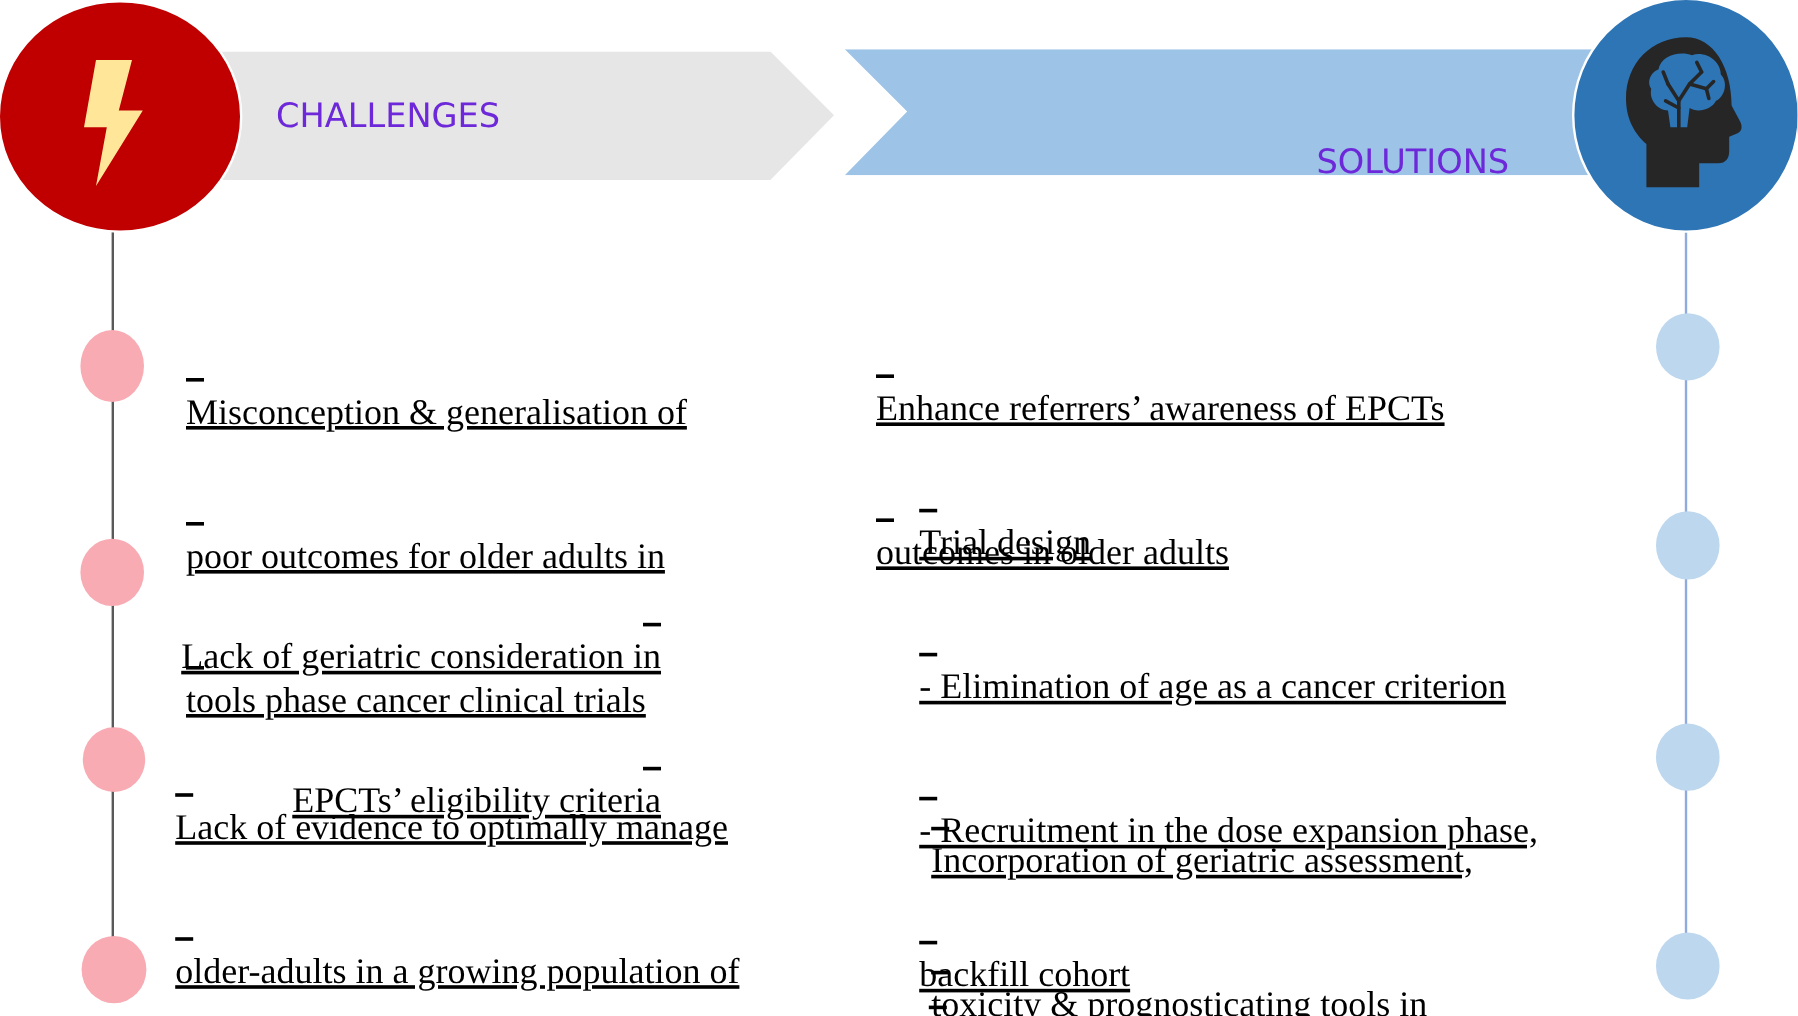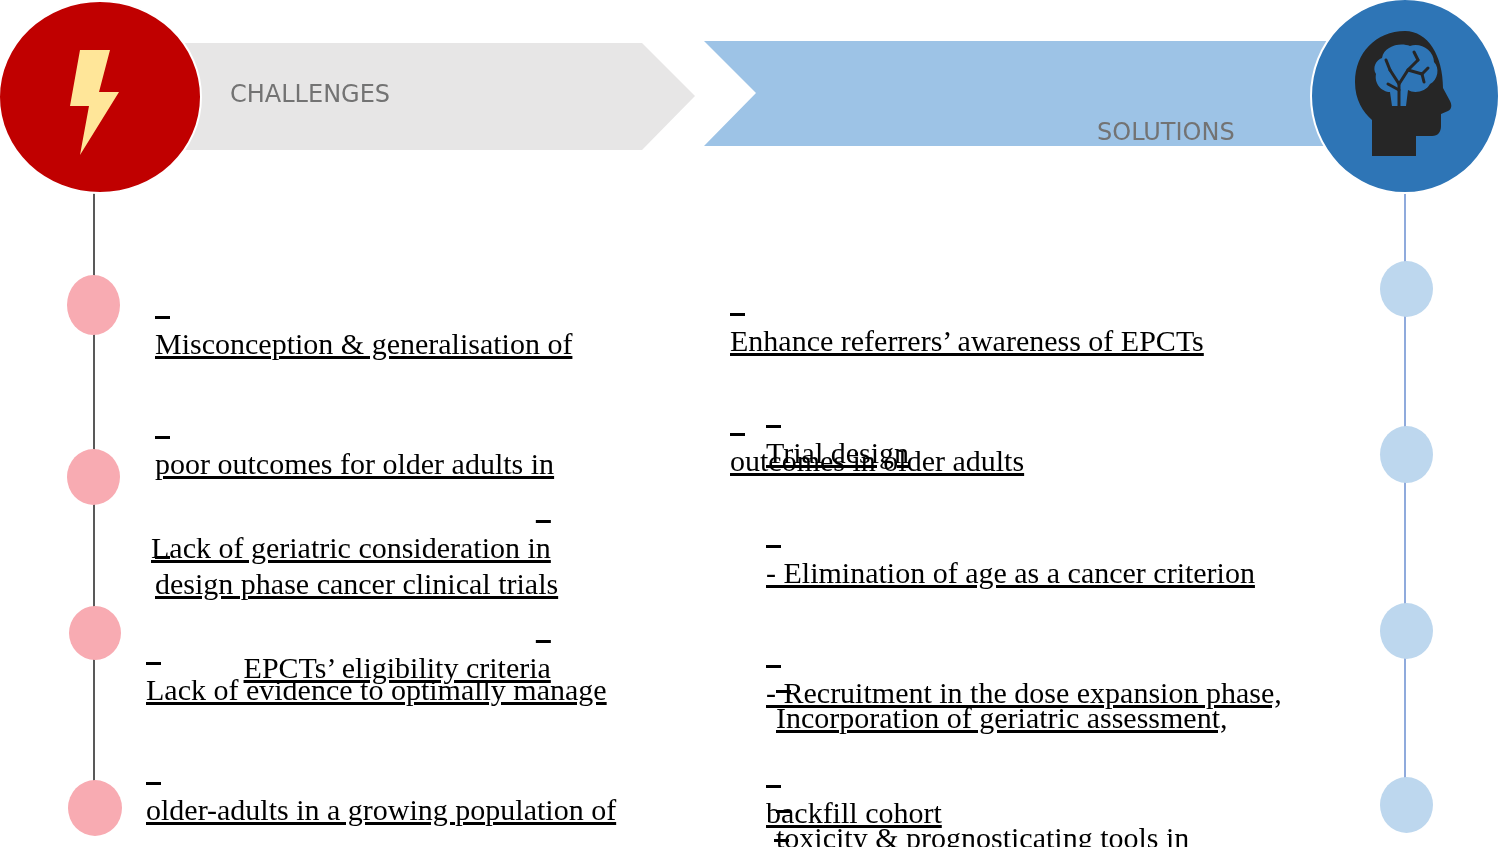--- a/index.html
+++ b/index.html
@@ -1,20 +1,20 @@
 <!DOCTYPE html>
 <html><head>
 <meta charset="utf-8">
 <style>
   html, body { margin:0; padding:0; background:#ffffff; }
   body { width:1498px; height:847px; position:relative; overflow:hidden; font-family:"Liberation Serif", serif; color:#000; }
   .abs { position:absolute; }
   .banner-left { left:160px; top:43px; width:535px; height:107px; }
   .banner-right { left:704px; top:41px; width:640px; height:105px; }
-  .banner-label { font-family:"DejaVu Sans", sans-serif; font-size:24px; color:#737373; position:absolute; letter-spacing:0px; }
+  .banner-label { font-family:"DejaVu Sans", sans-serif; font-size:28px; color:#6d28d9; position:absolute; letter-spacing:0px; }
   .circle-big { position:absolute; border-radius:50%; border:2px solid #ffffff; box-sizing:border-box; }
   .vline { position:absolute; width:2px; }
   .dot { position:absolute; border-radius:50%; }
   .item-text { position:absolute; font-size:30px; line-height:40px; white-space:pre;text-decoration:underline; }
 </style>
 </head>
 <body>
 
 <svg class="abs banner-left" viewBox="0 0 535 107" width="535" height="107">
   <polygon points="0,0 482,0 535,53 482,107 0,107" fill="#E7E6E6"></polygon>
@@ -61,21 +61,21 @@
 <div class="dot" style="left:68px; top:780px; width:54px; height:56px; background:#F8ABB2;"></div>
 
 <div class="dot" style="left:1380px; top:261px; width:53px; height:56px; background:#BDD7EE;"></div>
 <div class="dot" style="left:1380px; top:426px; width:53px; height:57px; background:#BDD7EE;"></div>
 <div class="dot" style="left:1380px; top:603px; width:53px; height:56px; background:#BDD7EE;"></div>
 <div class="dot" style="left:1380px; top:777px; width:53px; height:56px; background:#BDD7EE;"></div>
 
 <div class="item-text" style="left:155px; top:244px;">
   <div>Misconception &amp; generalisation of</div>
   <div>poor outcomes for older adults in</div>
-  <div>design phase cancer clinical trials</div>
+  <div>tools phase cancer clinical trials</div>
 </div>
 <div class="item-text" style="left:151px; top:448px;text-align:right;">
   <div>Lack of geriatric consideration in</div>
   <div>EPCTs’ eligibility criteria</div>
 </div>
 <div class="item-text" style="left:146px; top:590px;">
   <div>Lack of evidence to optimally manage</div>
   <div>older-adults in a growing population of</div>
   
 </div>

